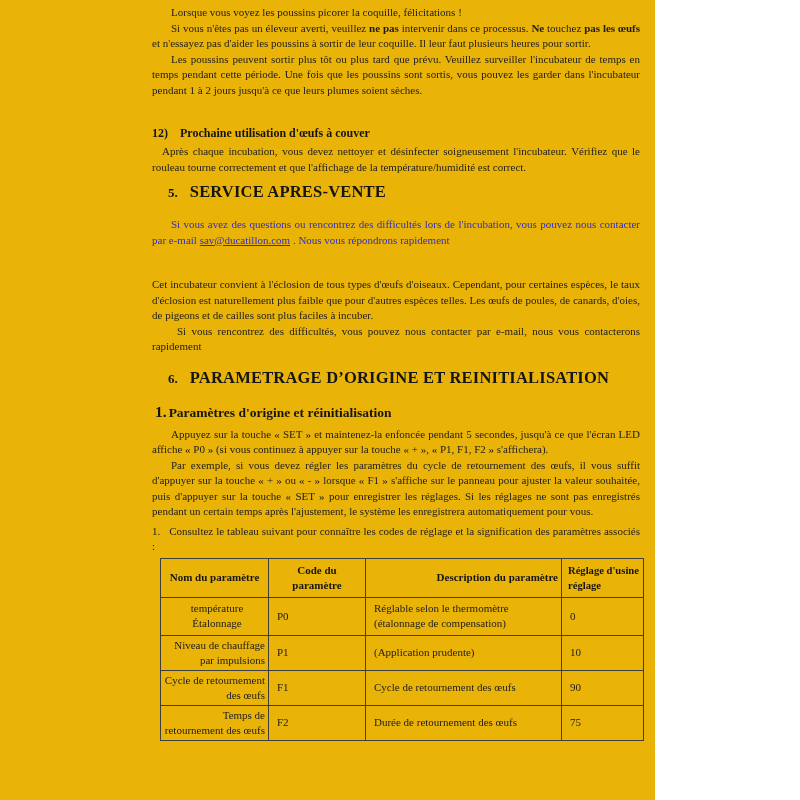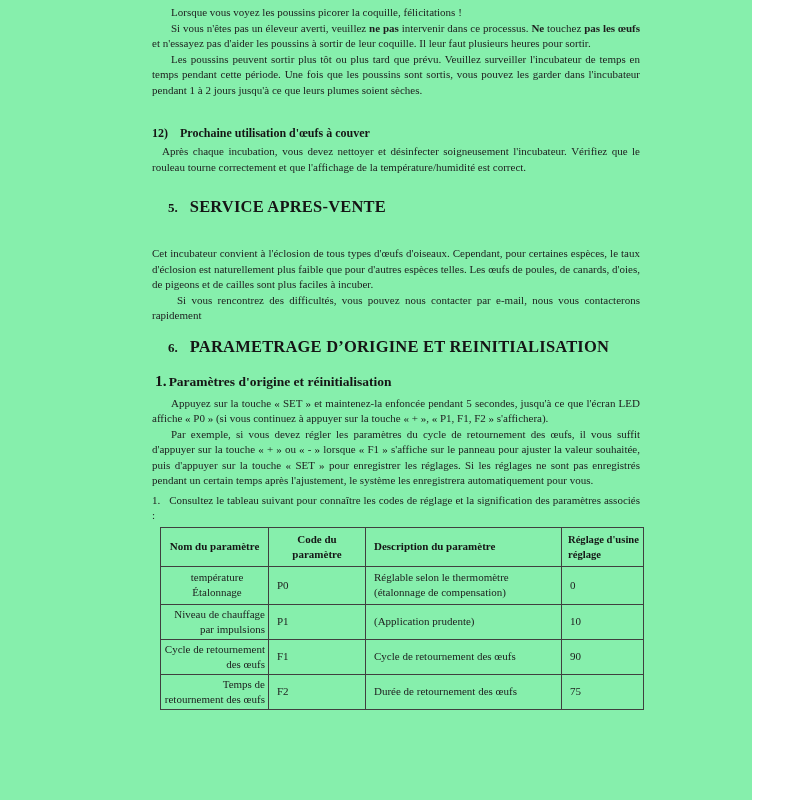--- a/index.html
+++ b/index.html
@@ -2,33 +2,33 @@
 <html><head>
 <meta charset="utf-8">
 <style>
   html,body { margin:0; padding:0; }
   body {
     width:800px; height:800px; background:#ffffff;
     font-family:"Liberation Serif","DejaVu Serif",serif;
     color:#1d1d1d;
     -webkit-font-smoothing:antialiased;
   }
-  .page { position:relative; width:752px; height:800px; overflow:hidden; background:#86efac;text-decoration:underline; }
+  .page { position:relative; width:655px; height:800px; overflow:hidden; background:#eab308;text-decoration:underline; }
   .content { position:absolute; left:152px; top:0; width:488px; padding-top:5px; }
 
   p { margin:0; font-size:11px; line-height:15.5px; text-align:justify; }
   .ind    { text-indent:19px; }
   .ind-sm { text-indent:10px; }
   .ind-lg { text-indent:25px; }
 
   .h12 { margin:28px 0 3px 0; font-size:12px; font-weight:bold; color:#151515; }
   .h12 .num { margin-right:12px; }
 
   .h-big { margin-left:16px; font-weight:bold; color:#151515; font-size:16.5px; letter-spacing:0.2px; }
-  .h-five { margin-top:22px; }
+  .h-five { margin-top:7px; }
   .h-six  { margin-top:13px; }
   .h-big .num { font-size:13px; margin-right:12px; letter-spacing:0; }
 
   .h-sub { margin:15px 0 0 3px; font-weight:bold; color:#151515; font-size:13.5px; }
   .h-sub .num { font-size:15.5px; margin-right:2px; }
 
   .contact { margin-top:15px; color:#2b2fc6; }
   .contact .email { text-decoration:underline; cursor:pointer; }
 
   .mt-29 { margin-top:29px; }
@@ -55,21 +55,21 @@
     color:#151515;
     white-space:pre-line;
     padding:4px 3px;
   }
   .param-table thead tr { height:38px;padding-left:40px; }
   .param-table tbody tr { height:35px; }
   .param-table tbody tr:nth-child(1) { height:38px; }
   .param-table tbody tr:nth-child(4) { height:33px; }
 
   .param-table th:nth-child(1), .param-table th:nth-child(2) { text-align:center; }
-  .param-table th:nth-child(3) { text-align:left; padding-left:8px; }
+  .param-table th:nth-child(3) { text-align:right; padding-left:8px; }
   .param-table th:nth-child(4) { text-align:left; padding-left:6px; font-size:10.6px; }
 
   .param-table td { white-space:pre-line; padding:2px 3px; }
   .param-table td.cell-name  { text-align:right; }
   .param-table tbody tr:nth-child(1) td.cell-name { text-align:center; padding-left:8px; }
   .param-table td.cell-code  { text-align:left; padding-left:8px; }
   .param-table td.cell-desc  { text-align:left; padding-left:8px; }
   .param-table td.cell-value { text-align:left; padding-left:8px; }
 </style>
 </head>
@@ -87,20 +87,21 @@
     <div class="h12">
       <span class="num">12)</span><span>Prochaine utilisation d'œufs à couver</span>
     </div>
 
     <p class="ind-sm">Après chaque incubation, vous devez nettoyer et désinfecter soigneusement l'incubateur. Vérifiez que le rouleau tourne correctement et que l'affichage de la température/humidité est correct.</p>
 
     <div class="h-big h-five">
       <span class="num">5.</span><span>SERVICE APRES-VENTE</span>
     </div>
 
+    <p class="ind contact"><span>Si vous avez des questions ou rencontrez des difficultés lors de l'incubation, vous pouvez nous contacter par e-mail  </span><span class="email">sav@ducatillon.com</span><span> . Nous vous répondrons rapidement</span></p>
 
     <p class="mt-29">Cet incubateur convient à l'éclosion de tous types d'œufs d'oiseaux. Cependant, pour certaines espèces, le taux d'éclosion est naturellement plus faible que pour d'autres espèces telles. Les œufs de poules, de canards, d'oies, de pigeons et de cailles sont plus faciles à incuber.</p>
     <p class="ind-lg">Si vous rencontrez des difficultés, vous pouvez nous contacter par e-mail, nous vous contacterons rapidement</p>
 
     <div class="h-big h-six">
       <span class="num">6.</span><span>PARAMETRAGE D’ORIGINE ET REINITIALISATION</span>
     </div>
 
     <div class="h-sub">
       <span class="num">1.</span><span>Paramètres d'origine et réinitialisation</span>

